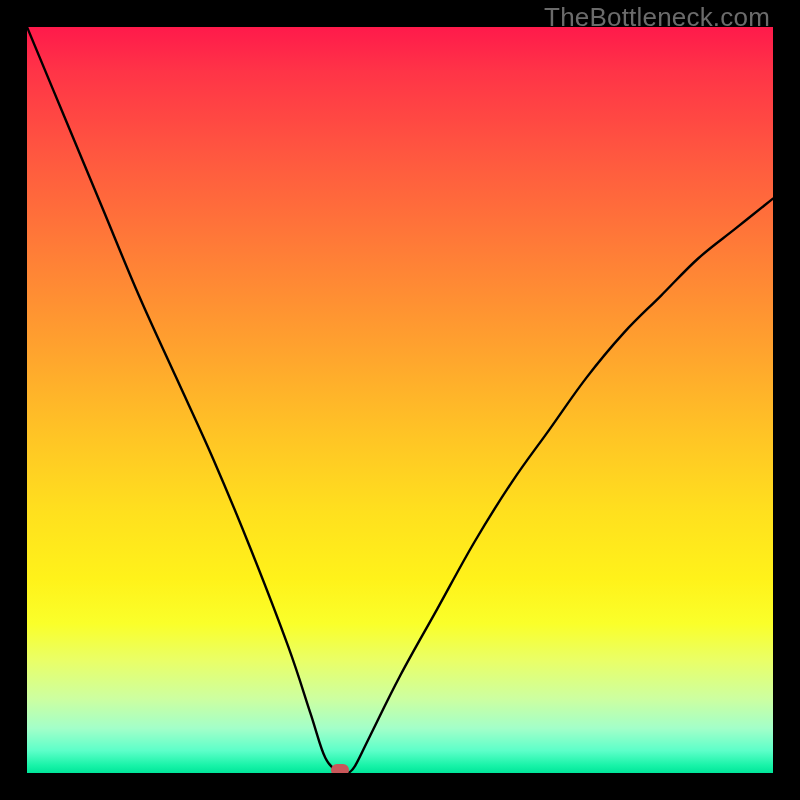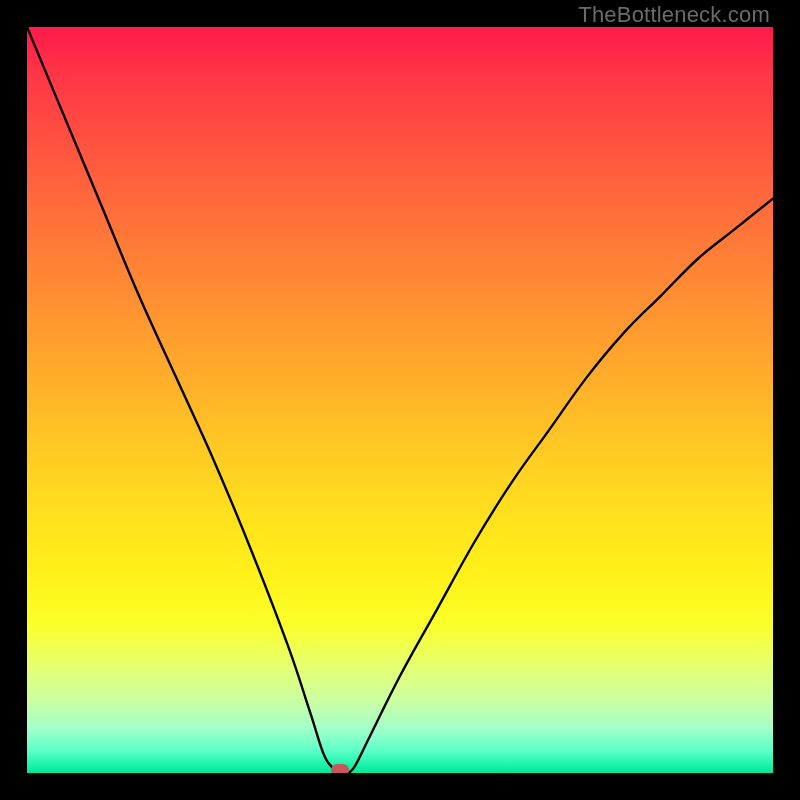--- a/index.html
+++ b/index.html
@@ -47,21 +47,21 @@
       #5dffc9 97%,
       #18f3a8 99%,
       #00e69a 100%
     );
   }
   .watermark {
     position: absolute;
     top: 2px;
     right: 30px;
     color: #6b6b6b;
-    font-size: 22px;
+    font-size: 26px;
     font-weight: 500;
     letter-spacing: 0.2px;
     user-select: none;
   }
   svg.curve {
     position: absolute;
     inset: 0;
   }
   .marker {
     position: absolute;

